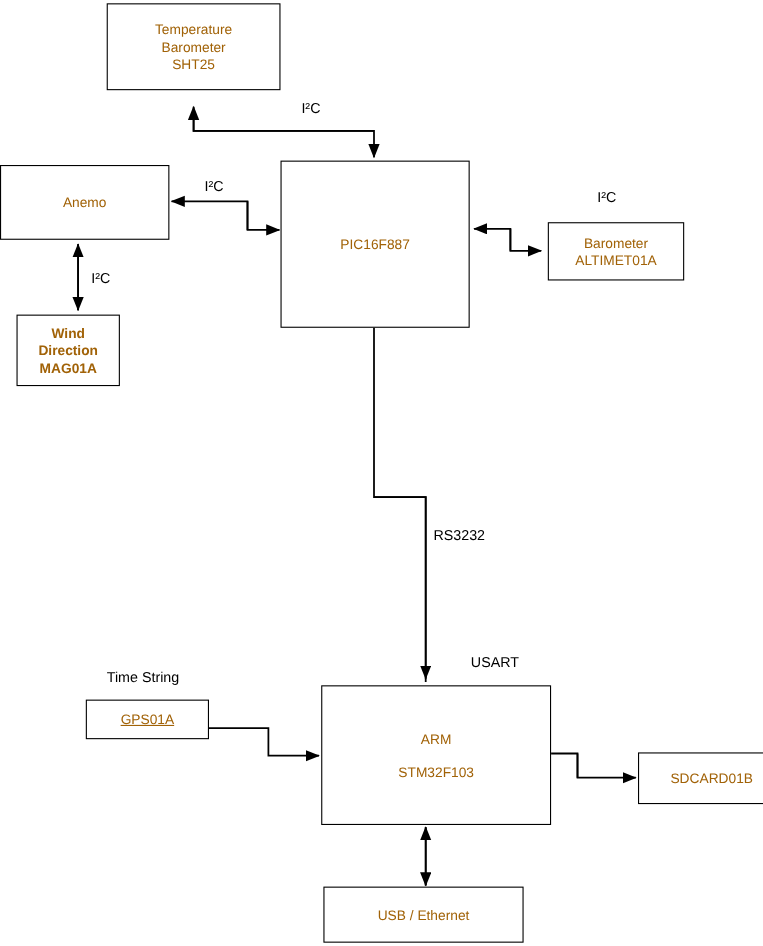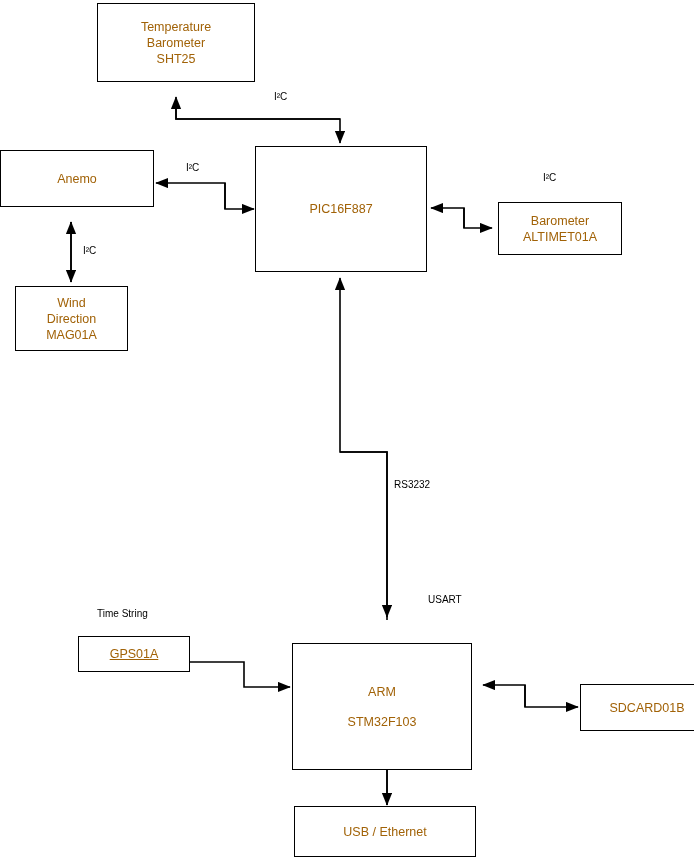--- a/index.html
+++ b/index.html
@@ -30,21 +30,21 @@
     font-size: 12.5px;
     line-height: 16px;
     color: #a16207;
   }
   .node .line {
     display: block;
     white-space: pre;
   }
   .edge-label {
     position: absolute;
-    font-size: 10px;
+    font-size: 13px;
     color: #000000;
     white-space: pre;
   }
   svg.links {
     position: absolute;
     left: 0;
     top: 0;
     width: 694px;
     height: 860px;
     pointer-events: none;
@@ -102,44 +102,44 @@
       <path d="M387,805 L387,752" fill="none" stroke="#000000" stroke-width="1.6" marker-end="url(#arrow)"></path>
     </g>
   </svg>
 
   <div class="node" style="left:97px; top:3px; width:158px; height:79px;">
     <span class="line">Temperature</span>
     <span class="line">Barometer</span>
     <span class="line">SHT25</span>
   </div>
 
-  <div class="node" style="left:0px; top:150px; width:154px; height:57px;">
+  <div class="node" style="left:0px; top:150px; width:154px; height:68px;">
     <span class="line">Anemo</span>
   </div>
 
-  <div class="node" style="left:15px; top:286px; width:113px; height:65px;">
+  <div class="node" style="left:15px; top:286px; width:94px; height:65px;font-weight:bold;">
     <span class="line">Wind</span>
     <span class="line">Direction</span>
     <span class="line">MAG01A</span>
   </div>
 
-  <div class="node" style="left:255px; top:146px; width:172px; height:126px;">
+  <div class="node" style="left:255px; top:146px; width:172px; height:152px;">
     <span class="line">PIC16F887</span>
   </div>
 
   <div class="node" style="left:498px; top:202px; width:124px; height:53px;">
     <span class="line">Barometer</span>
     <span class="line">ALTIMET01A</span>
   </div>
 
   <div class="node" style="left:78px; top:636px; width:112px; height:36px;text-decoration:underline;">
     <span class="line">GPS01A</span>
   </div>
 
-  <div class="node" style="left:292px; top:643px; width:180px; height:127px;">
+  <div class="node" style="left:292px; top:623px; width:209px; height:127px;">
     <span class="line">ARM</span>
     <span class="arm-gap"></span>
     <span class="line">STM32F103</span>
   </div>
 
   <div class="node" style="left:580px; top:684px; width:134px; height:47px;">
     <span class="line">SDCARD01B</span>
   </div>
 
   <div class="node" style="left:294px; top:806px; width:182px; height:51px;">

